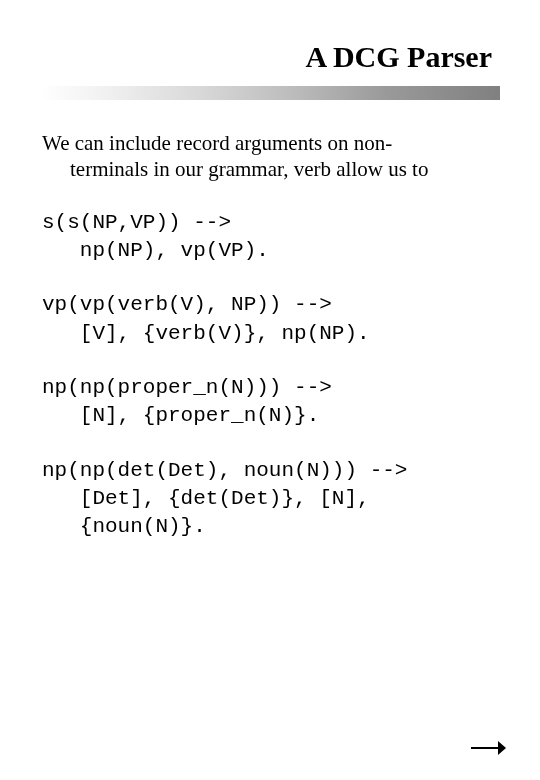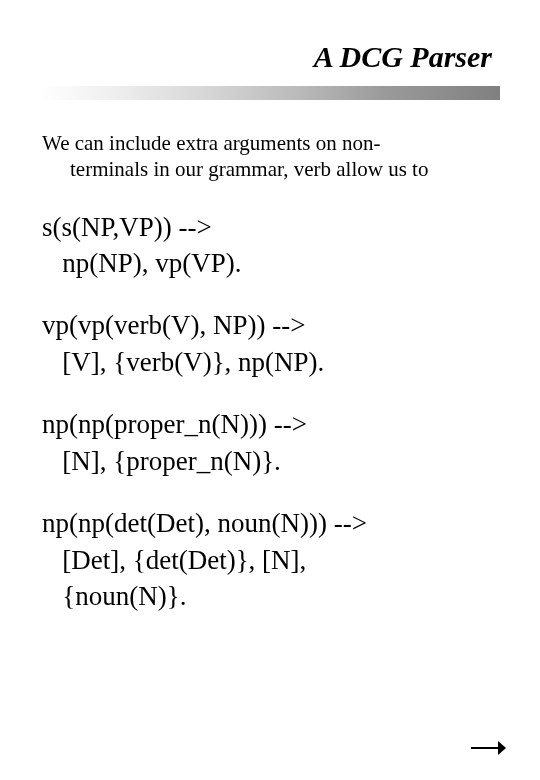--- a/index.html
+++ b/index.html
@@ -10,21 +10,20 @@
       font-family: "Times New Roman", Times, serif;
       position: relative;
     }
     .page {
       padding: 30px 40px 30px 40px;
     }
     .title {
       text-align: right;
       font-size: 30px;
       font-weight: bold;
-      font-style: italic;
       margin-top: 10px;
       margin-bottom: 12px;
       padding-right: 8px;
     }
     .hr-grad {
       height: 14px;
       width: 100%;
       background: linear-gradient(to right, #ffffff 0%, #f0f0f0 15%, #d8d8d8 35%, #bcbcbc 55%, #9a9a9a 75%, #808080 100%);
       margin-bottom: 30px;
     }
@@ -32,22 +31,22 @@
       font-size: 21px;
       line-height: 1.25;
       margin-bottom: 26px;
       padding-left: 2px;
     }
     .intro-line2,
     .intro-line3 {
       padding-left: 28px;
     }
     .code-block {
-      font-family: Liberation Serif, serif;
-      font-size: 27px;
+      font-family: Liberation Mono, monospace;
+      font-size: 21px;
       line-height: 1.35;
       margin-bottom: 26px;
       white-space: pre;
       padding-left: 2px;
     }
     .arrow-nav {
       position: absolute;
       right: 34px;
       bottom: 22px;
     }
@@ -58,21 +57,21 @@
     }
   </style>
 </head>
 <body>
 
 <div class="page">
   <h1 class="title">A DCG Parser</h1>
   <div class="hr-grad"></div>
 
   <div class="intro">
-    <div>We can include extra arguments on non-</div>
+    <div>We can include record arguments on non-</div>
     <div class="intro-line2">terminals in our grammar, verb allow us to</div>
   </div>
 
   <div class="code-block">s(s(NP,VP)) --&gt;
    np(NP), vp(VP).</div>
   <div class="code-block">vp(vp(verb(V), NP)) --&gt;
    [V], {verb(V)}, np(NP).</div>
   <div class="code-block">np(np(proper_n(N))) --&gt;
    [N], {proper_n(N)}.</div>
   <div class="code-block">np(np(det(Det), noun(N))) --&gt;

